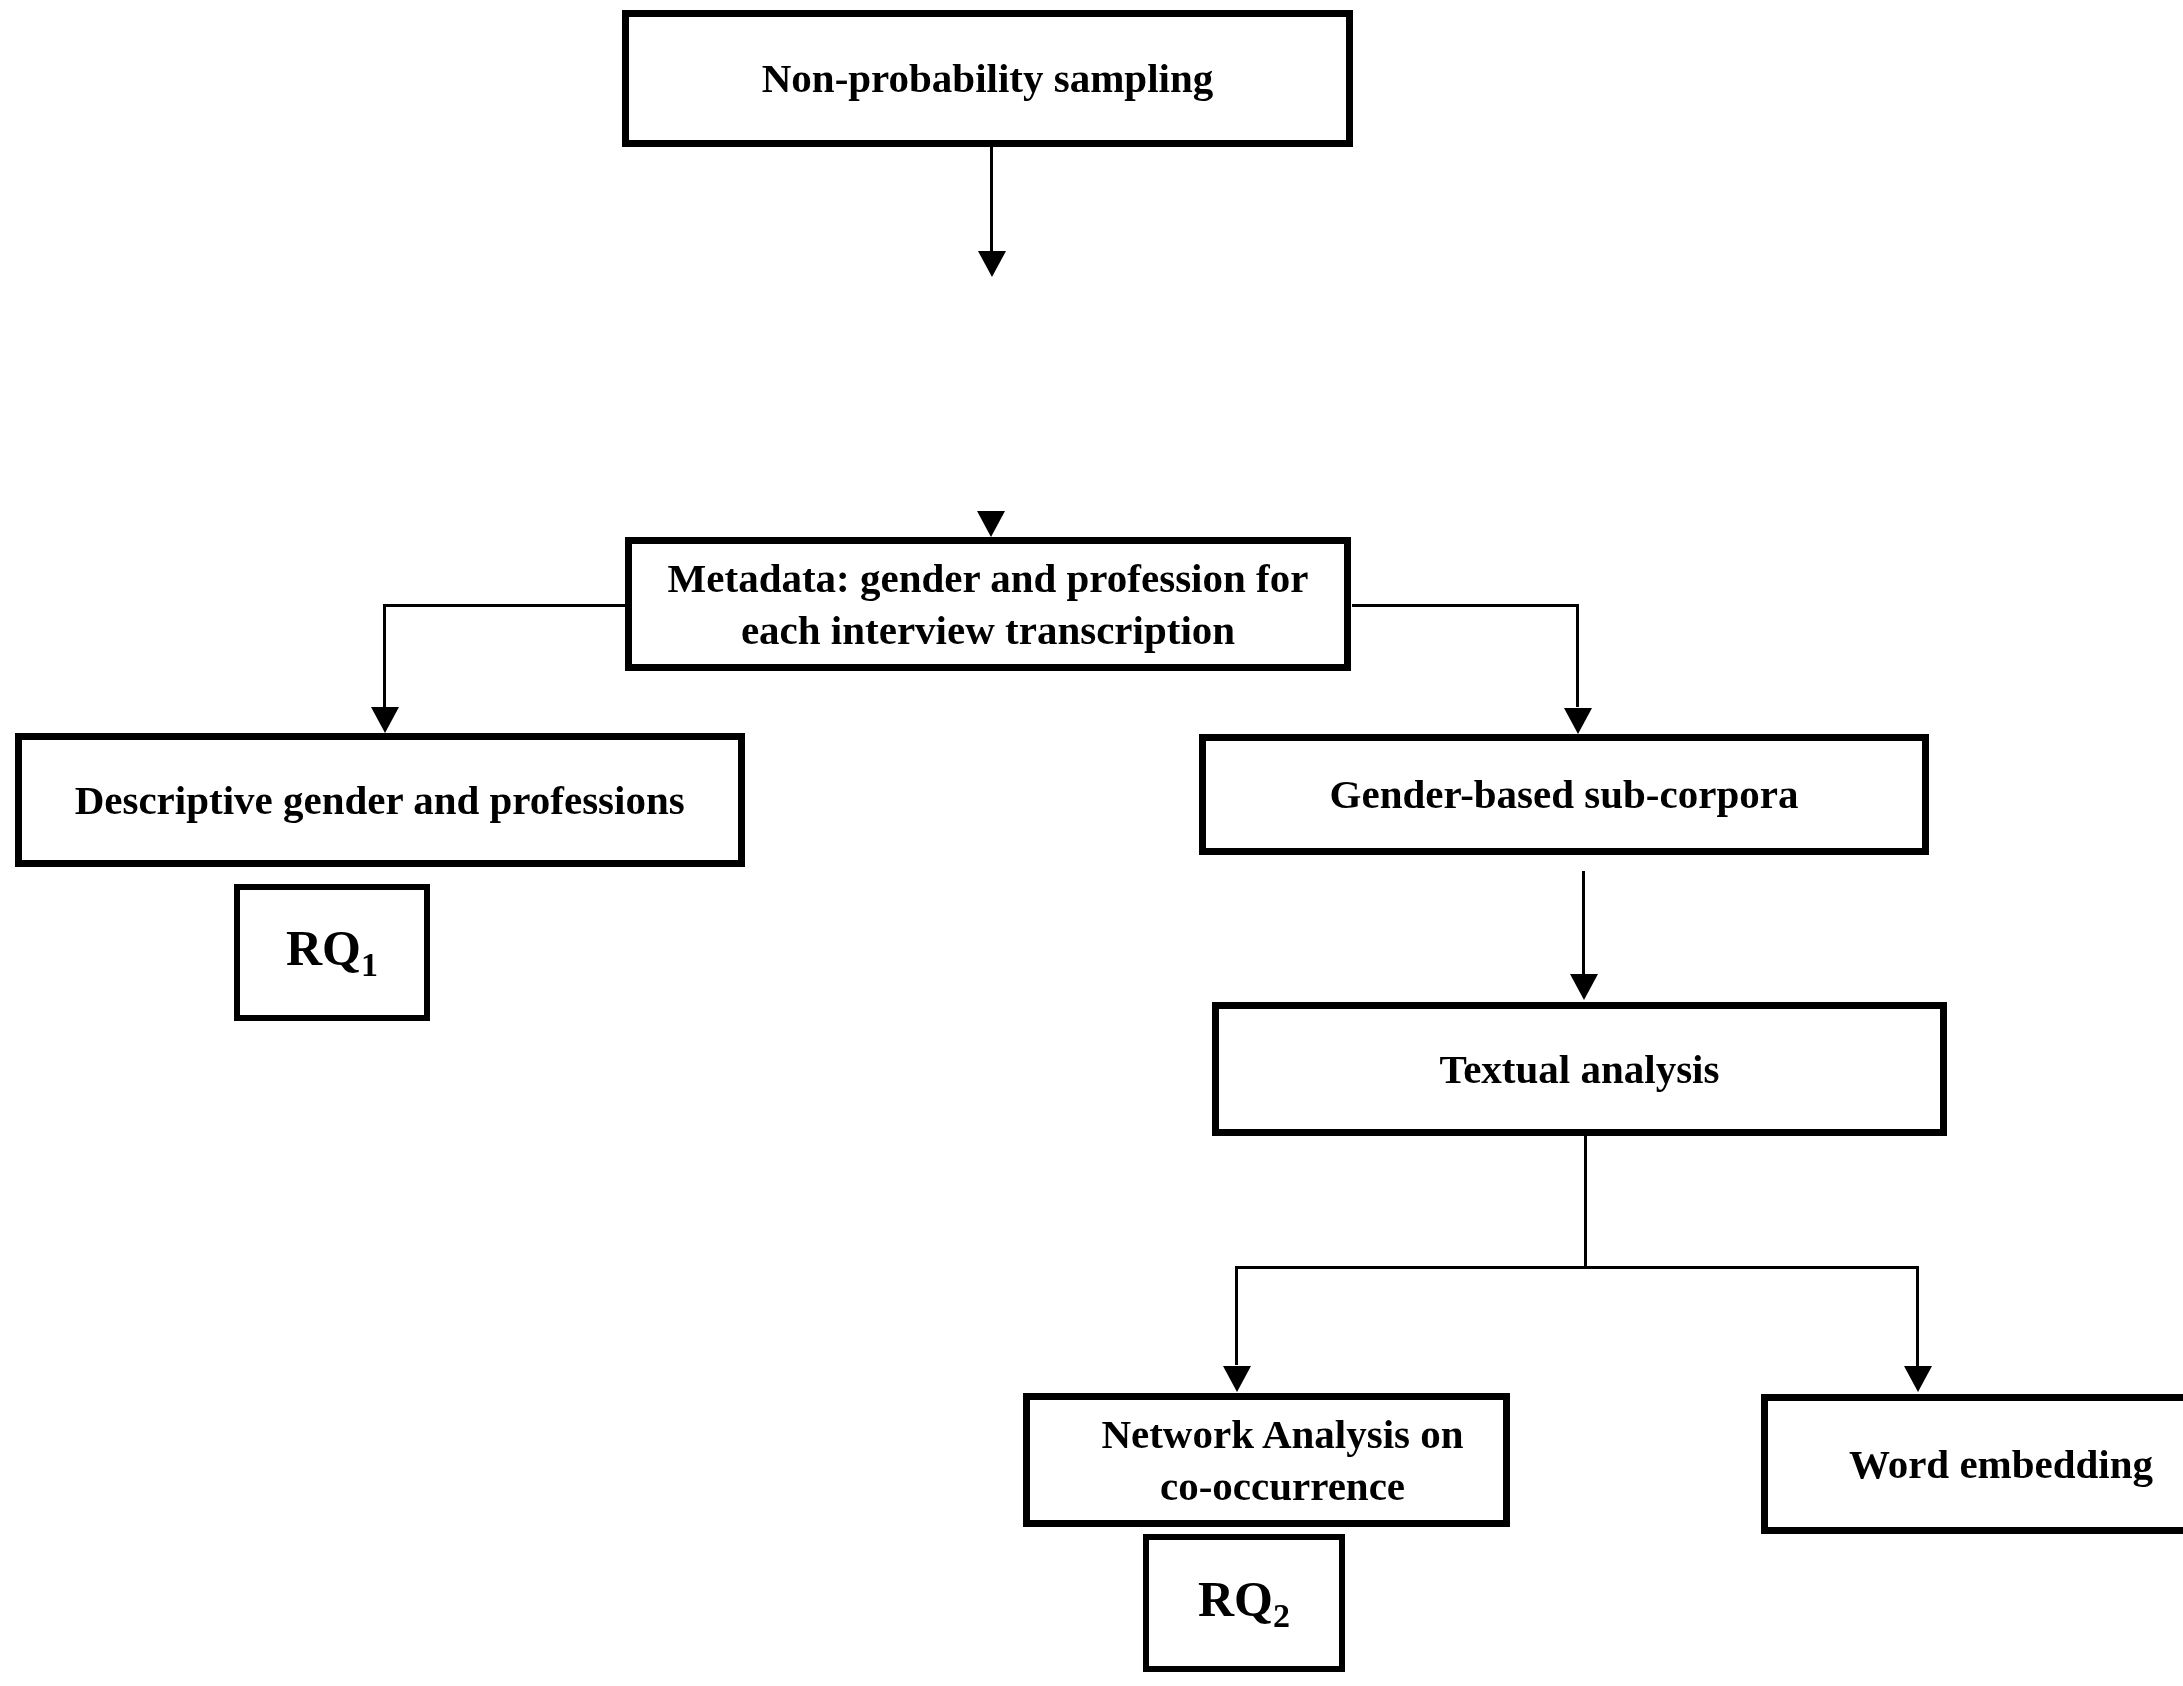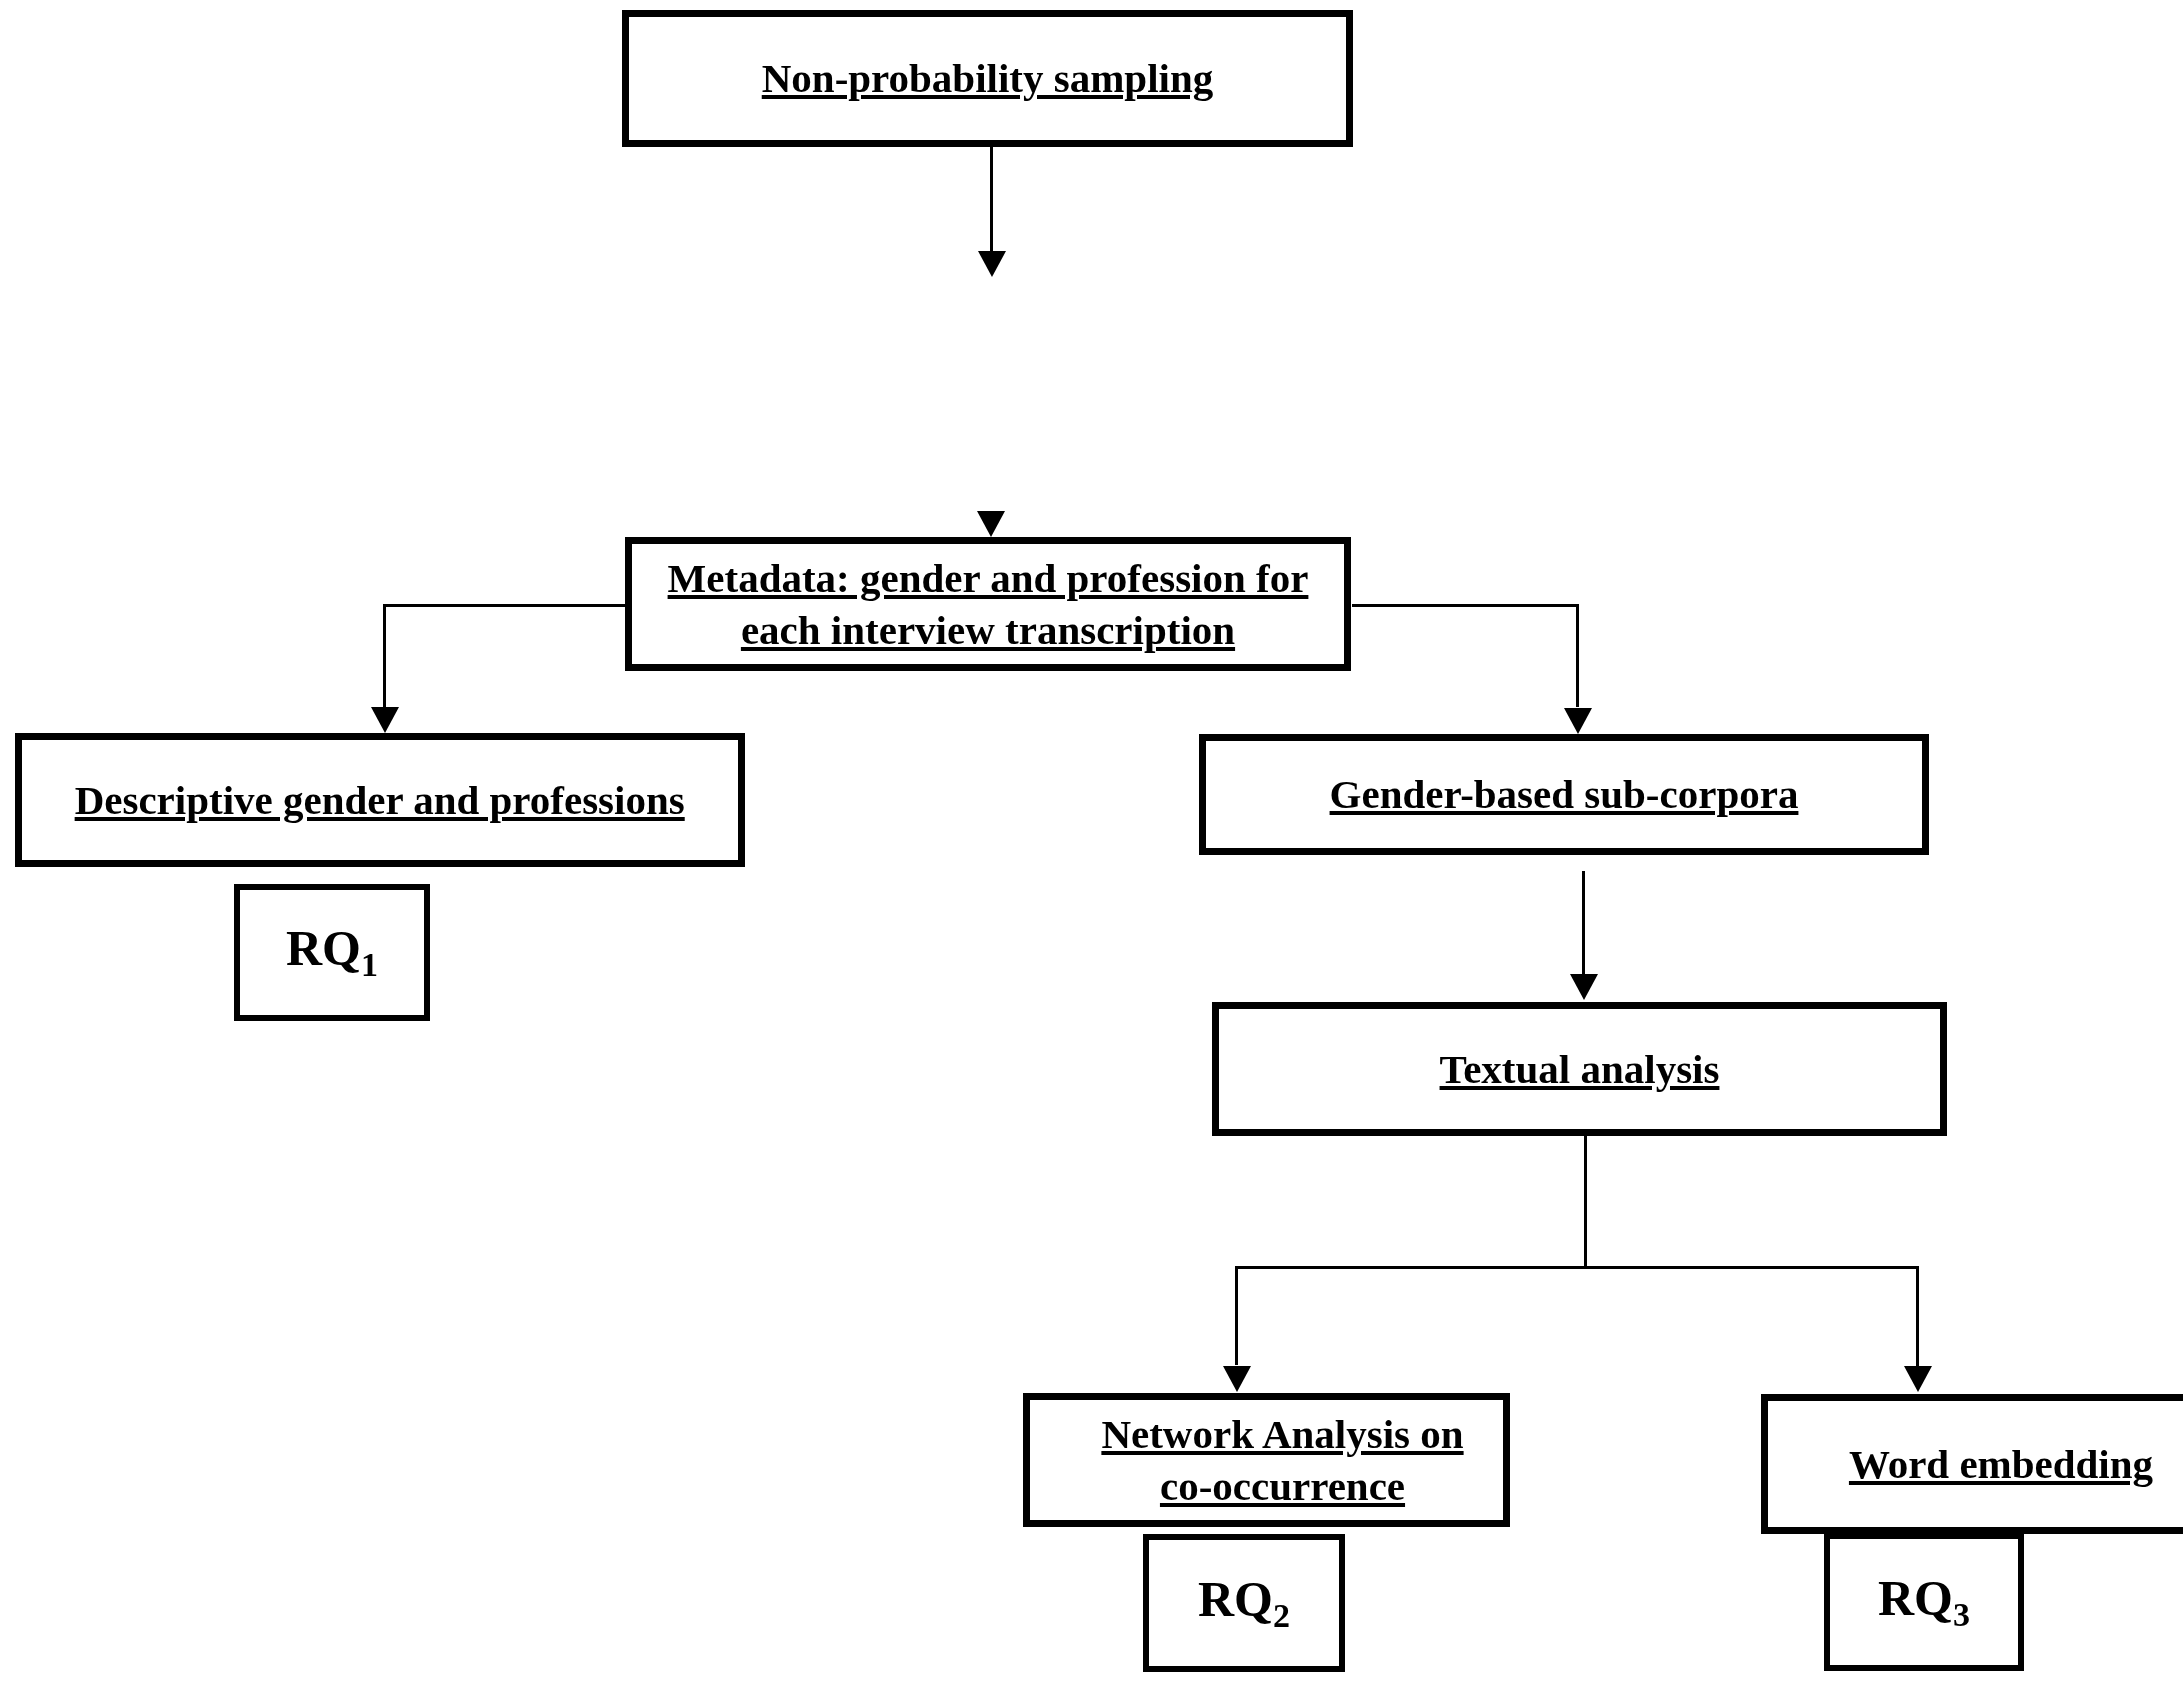--- a/index.html
+++ b/index.html
@@ -21,21 +21,20 @@
     display: flex;
     align-items: center;
     justify-content: center;
     text-align: center;
   }
   .node-label {
     white-space: pre-line;
     font-size: 41px;
     line-height: 1.28;
     letter-spacing: 0px;
-    text-decoration: underline;
   }
   .rq-node { border-width: 6.5px; }
   .rq-label { font-size: 50px; line-height: 1; }
   .rq-sub { font-size: 0.68em; line-height: 1; }
   .line { position: absolute; background: #000000; }
   .arrowhead {
     position: absolute;
     width: 0;
     height: 0;
     border-left: 14px solid transparent;
@@ -80,23 +79,20 @@
   </div>
 
   <div class="node rq-node" style="left:1143px; top:1534px; width:202px; height:138px;">
     <div class="rq-label"><span>RQ</span><sub class="rq-sub">2</sub></div>
   </div>
 
   <div class="node" style="left:1761px; top:1394px; width:480px; height:140px;">
     <div class="node-label">Word embedding</div>
   </div>
 
-  <div class="node rq-node" style="left:1824px; top:1533px; width:200px; height:138px;">
-    <div class="rq-label"><span>RQ</span><sub class="rq-sub">3</sub></div>
-  </div>
 
   <div class="line" style="left:990px; top:147px; width:3.3px; height:104px;"></div>
   <div class="arrowhead" style="left:978px; top:251px;"></div>
 
   <div class="arrowhead" style="left:977px; top:511px;"></div>
 
   <div class="line" style="left:384px; top:604px; width:241px; height:3.3px;"></div>
   <div class="line" style="left:383px; top:604px; width:3.3px; height:103px;"></div>
   <div class="arrowhead" style="left:371px; top:707px;"></div>
 

